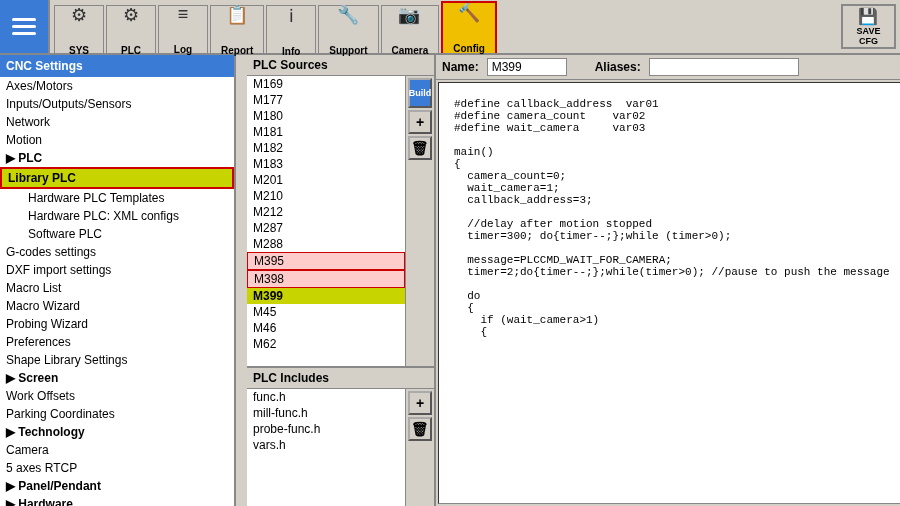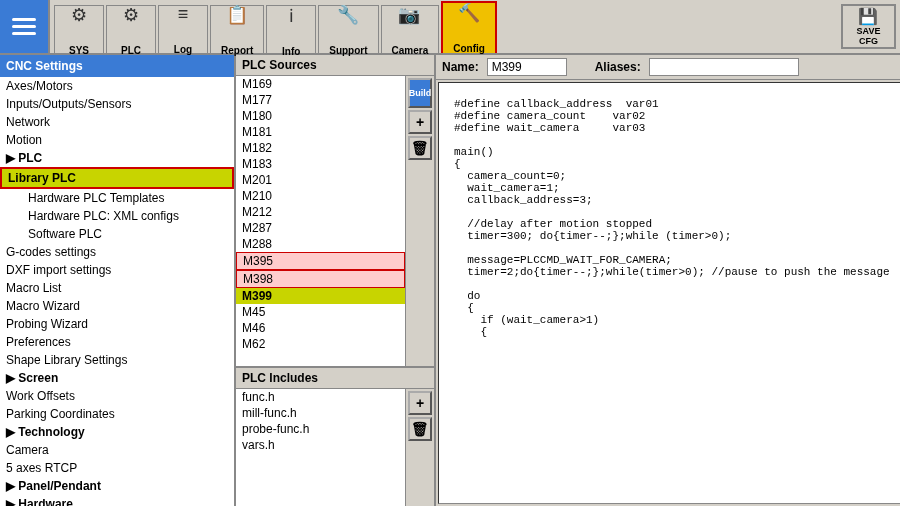--- a/index.html
+++ b/index.html
@@ -133,20 +133,21 @@
       margin-right: 3px;
     }
 
     
     .center-panel {
       display: flex;
       flex-direction: column;
       width: 200px;
       flex-shrink: 0;
       border-right: 2px solid #888;
+      padding-left: 11px;
     }
     .panel-header {
       background: #d4d0c8;
       padding: 3px 6px;
       font-weight: bold;
       border-bottom: 1px solid #888;
     }
     .plc-sources-area {
       display: flex;
       flex: 1;

